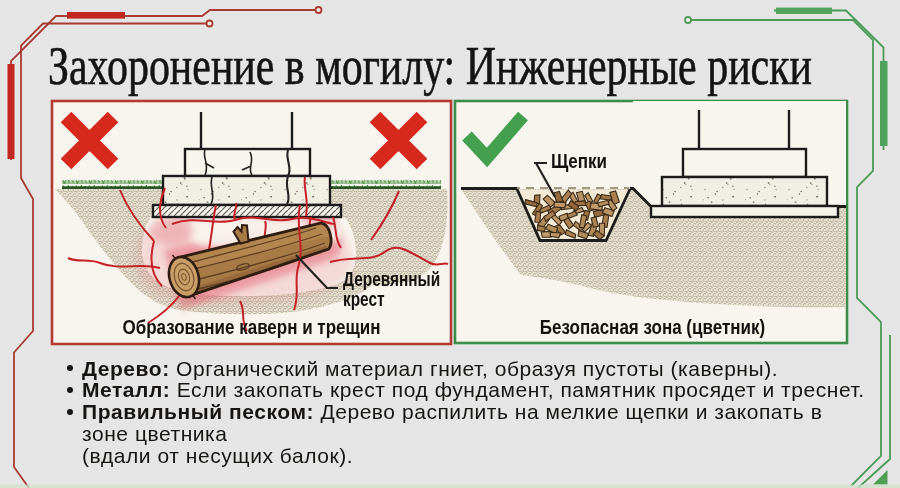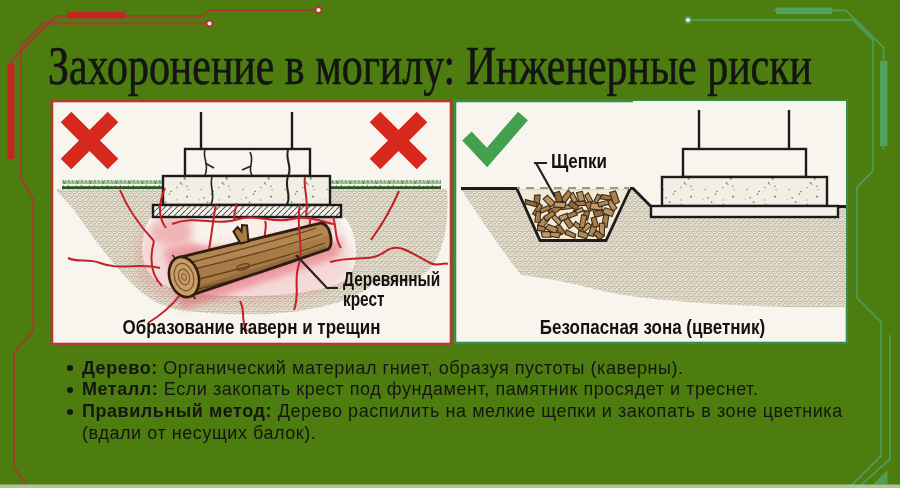--- a/index.html
+++ b/index.html
@@ -1,18 +1,18 @@
 <!DOCTYPE html>
 <html><head><meta charset="utf-8">
 <style>
 html,body{margin:0;padding:0;}
-#page{position:relative;width:900px;height:488px;background:#4d7c0f;overflow:hidden;
+#page{position:relative;width:900px;height:488px;background:#e5e5e5;overflow:hidden;
   font-family:"Liberation Sans",sans-serif;}
 .abs{position:absolute;}
-#bullets{left:60px;top:357.5px;width:810px;font-size:18px;letter-spacing:0.55px;
+#bullets{left:60px;top:357.5px;width:810px;font-size:21px;letter-spacing:0.55px;
   line-height:21.9px;color:#161513;}
 #bullets div{position:relative;padding-left:22px;}
 #bullets div::before{content:"";position:absolute;left:7px;top:7.8px;width:6px;height:6px;
   border-radius:50%;background:#161513;}
 .cap{font-weight:bold;font-size:20px;color:#12110f;white-space:nowrap;}
 </style></head>
 <body>
 <div id="page">
 <svg class="abs" style="left:0;top:0" width="900" height="488" viewBox="0 0 900 488">
 <defs>
@@ -243,15 +243,15 @@
 </svg>
 
 <div class="abs cap" style="left:0;top:315.5px;width:503px;text-align:center;transform:scaleX(0.85);transform-origin:251.5px 0;">Образование каверн и трещин</div>
 <div class="abs cap" style="left:401px;top:315.5px;width:503px;text-align:center;transform:scaleX(0.85);transform-origin:251.5px 0;">Безопасная зона (цветник)</div>
 <div class="abs cap" style="left:343px;top:270px;font-size:19.5px;line-height:19.5px;transform:scaleX(0.79);transform-origin:0 0;">Деревянный<br>крест</div>
 <div class="abs cap" style="left:551px;top:150px;font-size:20px;transform:scaleX(0.85);transform-origin:0 0;">Щепки</div>
 
 <div class="abs" id="bullets">
 <div><b>Дерево:</b> Органический материал гниет, образуя пустоты (каверны).</div>
 <div><b>Металл:</b> Если закопать крест под фундамент, памятник просядет и треснет.</div>
-<div><b>Правильный метод:</b> Дерево распилить на мелкие щепки и закопать в зоне цветника<br>(вдали от несущих балок).</div>
+<div><b>Правильный песком:</b> Дерево распилить на мелкие щепки и закопать в зоне цветника<br>(вдали от несущих балок).</div>
 </div>
 </div>
 
 </body></html>

